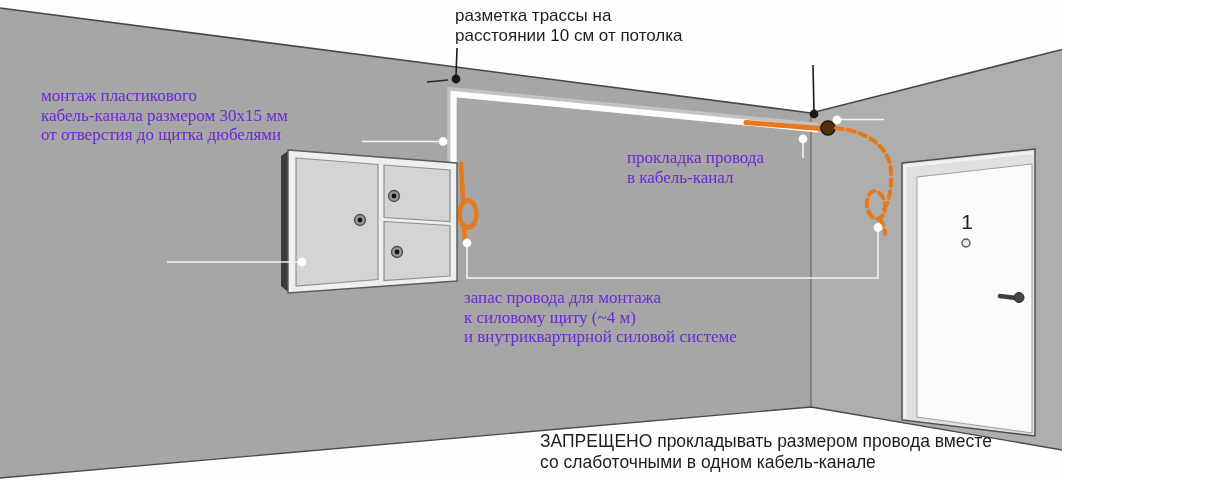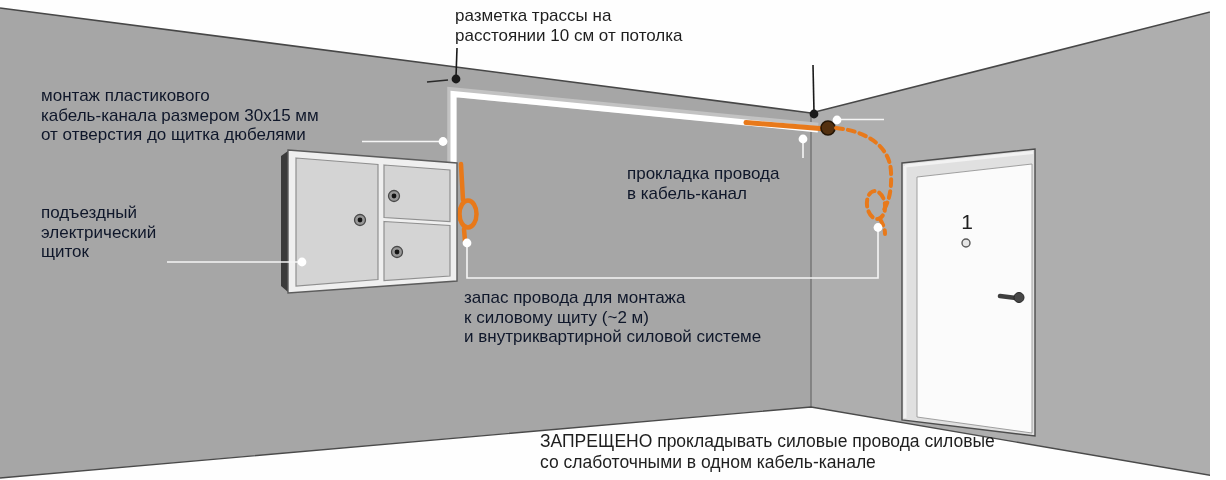--- a/index.html
+++ b/index.html
@@ -1,29 +1,28 @@
 <!DOCTYPE html>
 <html><head>
 <meta charset="utf-8">
 <style>
   html,body{margin:0;padding:0;background:#ffffff;}
   .stage{
-    position:relative;width:1167px;height:480px;background:#fefefe;overflow:hidden;
+    position:relative;width:1062px;height:480px;background:#fefefe;overflow:hidden;
     font-family:"Liberation Sans", sans-serif;
-    padding-left:43px;
   }
   .stage svg{position:absolute;left:0;top:0;}
   .label{
     position:absolute;
     font-size:17px;line-height:19.5px;
     white-space:pre-line;
     letter-spacing:0;
   }
   .label.dark{color:#1e1e1e;}
-  .label.light{color:#0f172a;}
+  .label.light{color:#6d28d9;font-family:Liberation Serif, serif;}
   .label.warning{font-size:17.5px;line-height:21px;}
   .door-number{
     position:absolute;width:24px;text-align:center;
     font-size:21px;color:#1f1f1f;
   }
 </style>
 </head>
 <body>
 
 <div class="stage">
@@ -122,25 +121,22 @@
       <circle cx="467" cy="243" r="4.4" fill="#ffffff" stroke="none"></circle>
       <circle cx="878" cy="227.5" r="4.4" fill="#ffffff" stroke="none"></circle>
     </g>
   </svg>
 
   <div class="label dark" style="left:455px;top:6px;">разметка трассы на
 расстоянии 10 см от потолка</div>
   <div class="label light" style="left:41px;top:86px;">монтаж пластикового
 кабель-канала размером 30x15 мм
 от отверстия до щитка дюбелями</div>
-  <div class="label light" style="left:41px;top:203px;">подъездный
-электрический
-щиток</div>
-  <div class="label light" style="left:627px;top:164px;">прокладка провода
+  <div class="label light" style="left:627px;top:148px;">прокладка провода
 в кабель-канал</div>
   <div class="label light" style="left:464px;top:288px;">запас провода для монтажа
-к силовому щиту (~2 м)
+к силовому щиту (~4 м)
 и внутриквартирной силовой системе</div>
-  <div class="label dark warning" style="left:540px;top:431px;">ЗАПРЕЩЕНО прокладывать силовые провода силовые
+  <div class="label dark warning" style="left:540px;top:431px;">ЗАПРЕЩЕНО прокладывать размером провода вместе
 со слаботочными в одном кабель-канале</div>
   <div class="door-number" style="left:955px;top:210px;">1</div>
 
 </div>
 
 </body></html>

